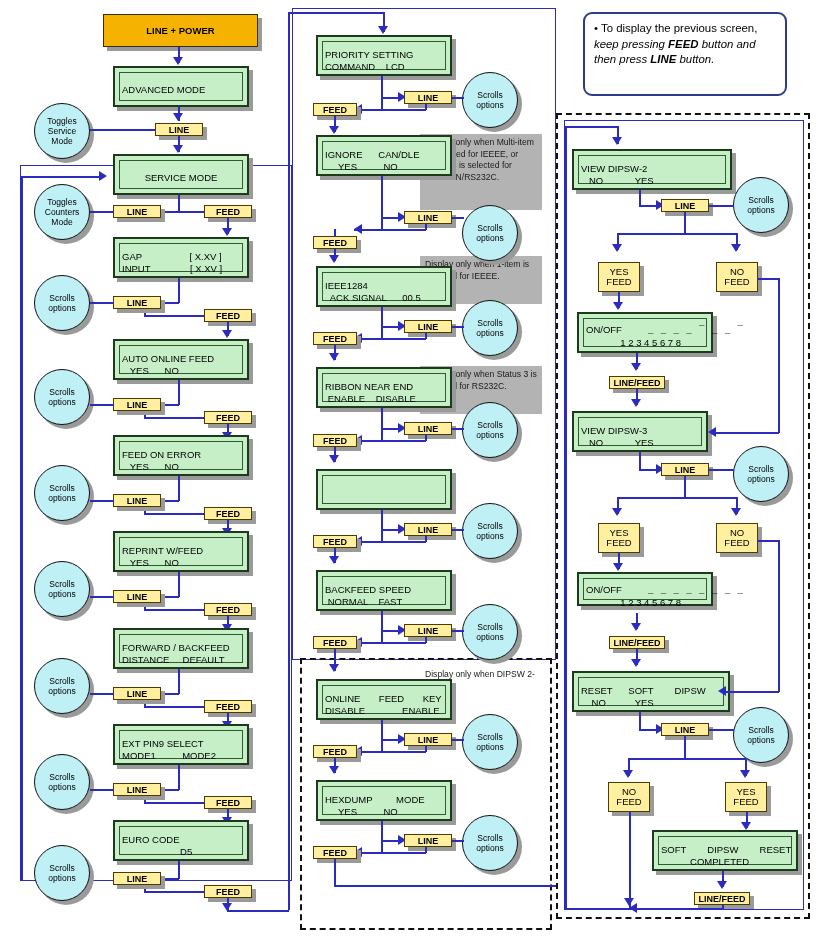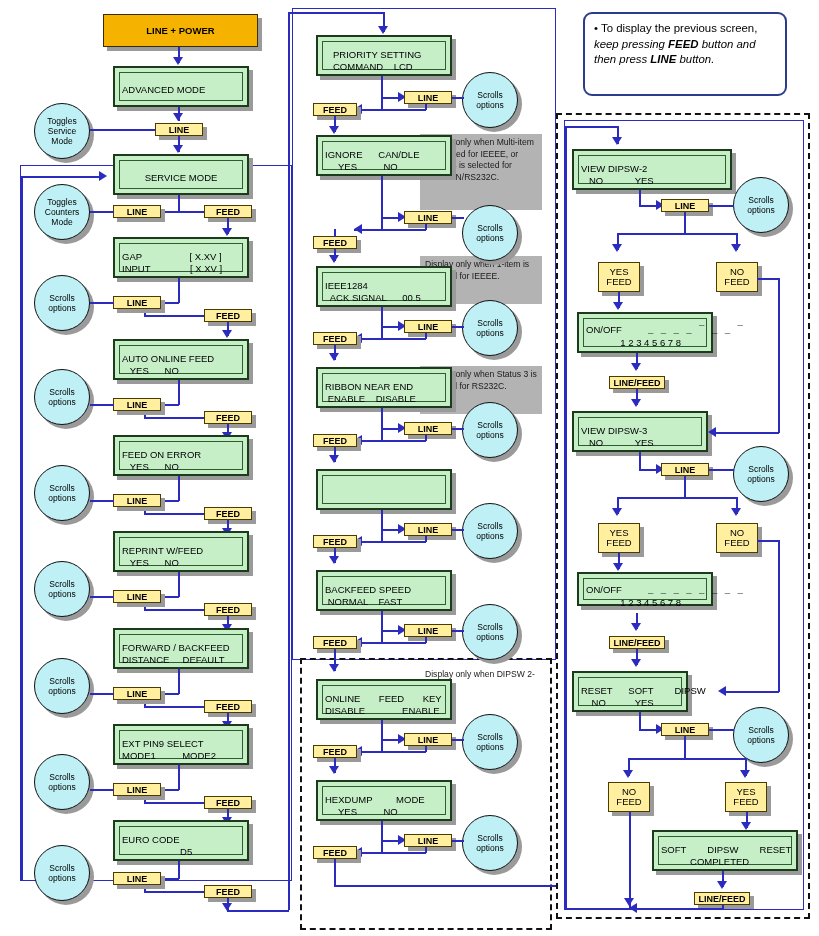--- a/index.html
+++ b/index.html
@@ -334,21 +334,21 @@
   </div>
   <div class="gnote" style="left:420px;top:366px;width:122px;height:48px;">
     <span>Display only when Status 3 is selected for RS232C.</span>
   </div>
   <div class="gnote plain" style="left:420px;top:666px;width:122px;height:34px;">
     <span>Display only when DIPSW 2-8 is ON.</span>
   </div>
 
   <div class="lcd" style="left:316px;top:35px;width:136px;height:41px;">
     <div class="inner"></div>
-    <div class="txt" style="padding-top:7px;margin-left:8px;">
+    <div class="txt" style="padding-top:7px;">
       <span class="l1">PRIORITY SETTING</span>
       <span class="l2">COMMAND    LCD</span>
     </div>
   </div>
   <div class="ln lnv" style="left:381px;top:76px;height:22px;"></div>
   <div class="ln lnh" style="left:381px;top:97px;width:22px;"></div>
   <div class="ar right" style="left:398px;top:92px;"></div>
   <div class="key" style="left:404px;top:91px;width:48px;height:13px;">
     <span>LINE</span>
   </div>
@@ -668,21 +668,21 @@
     </div>
   </div>
   <div class="ln lnv" style="left:636px;top:613px;height:16px;"></div>
   <div class="ar down" style="left:631px;top:623px;"></div>
   <div class="key" style="left:609px;top:636px;width:56px;height:13px;">
     <span>LINE/FEED</span>
   </div>
   <div class="ln lnv" style="left:636px;top:649px;height:16px;"></div>
   <div class="ar down" style="left:631px;top:659px;"></div>
 
-  <div class="lcd" style="left:572px;top:671px;width:116px;height:41px;">
+  <div class="lcd" style="left:572px;top:671px;width:158px;height:41px;">
     <div class="inner"></div>
     <div class="txt" style="padding-top:7px;">
       <span class="l1">RESET      SOFT        DIPSW</span>
       <span class="l2">    NO           YES</span>
     </div>
   </div>
 
   <div class="ln lnh" style="left:757px;top:540px;width:22px;"></div>
   <div class="ln lnv" style="left:778px;top:540px;height:152px;"></div>
   <div class="ln lnh" style="left:726px;top:691px;width:53px;"></div>

